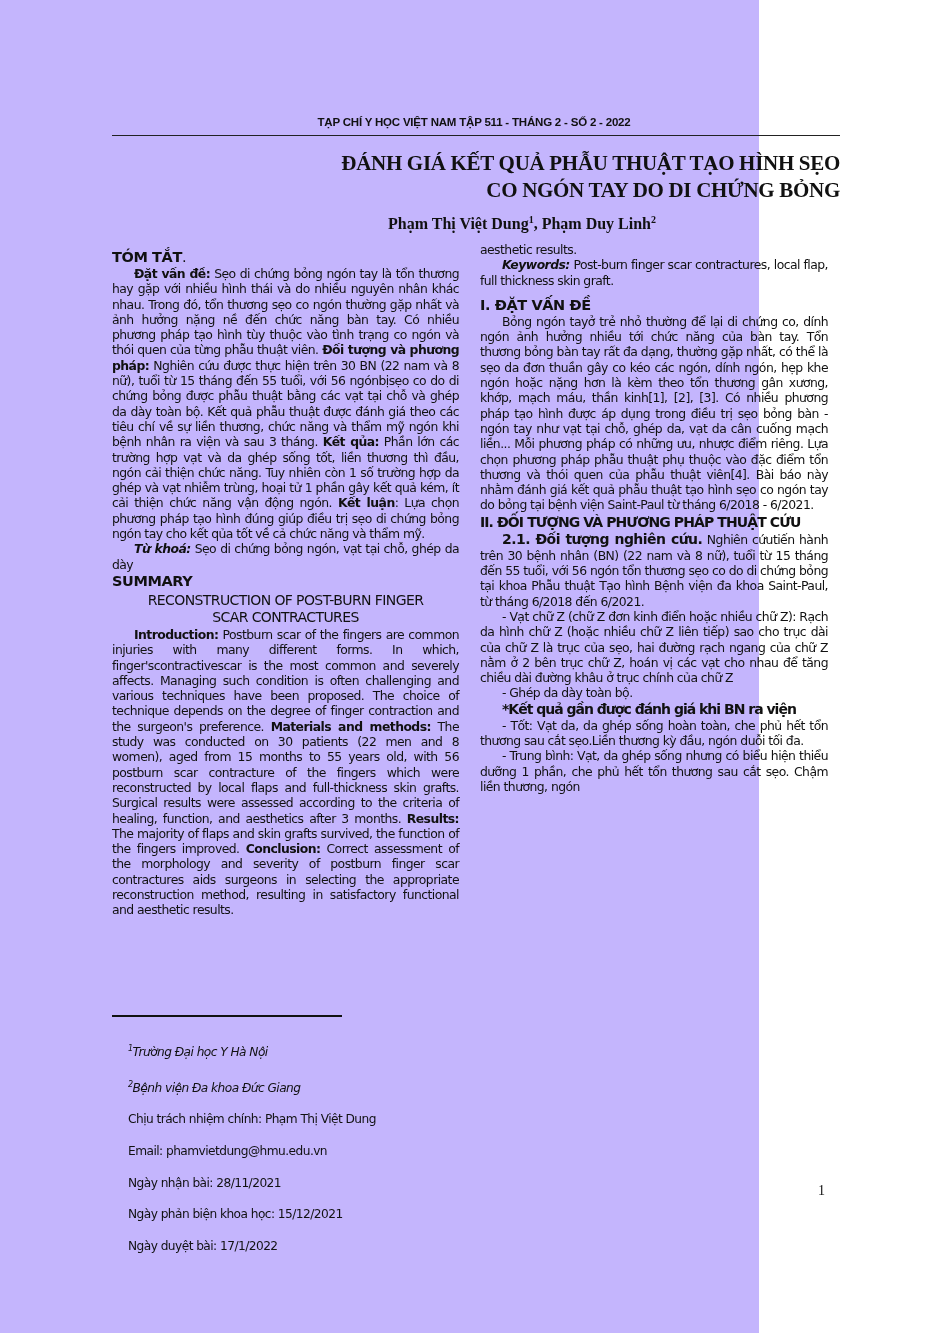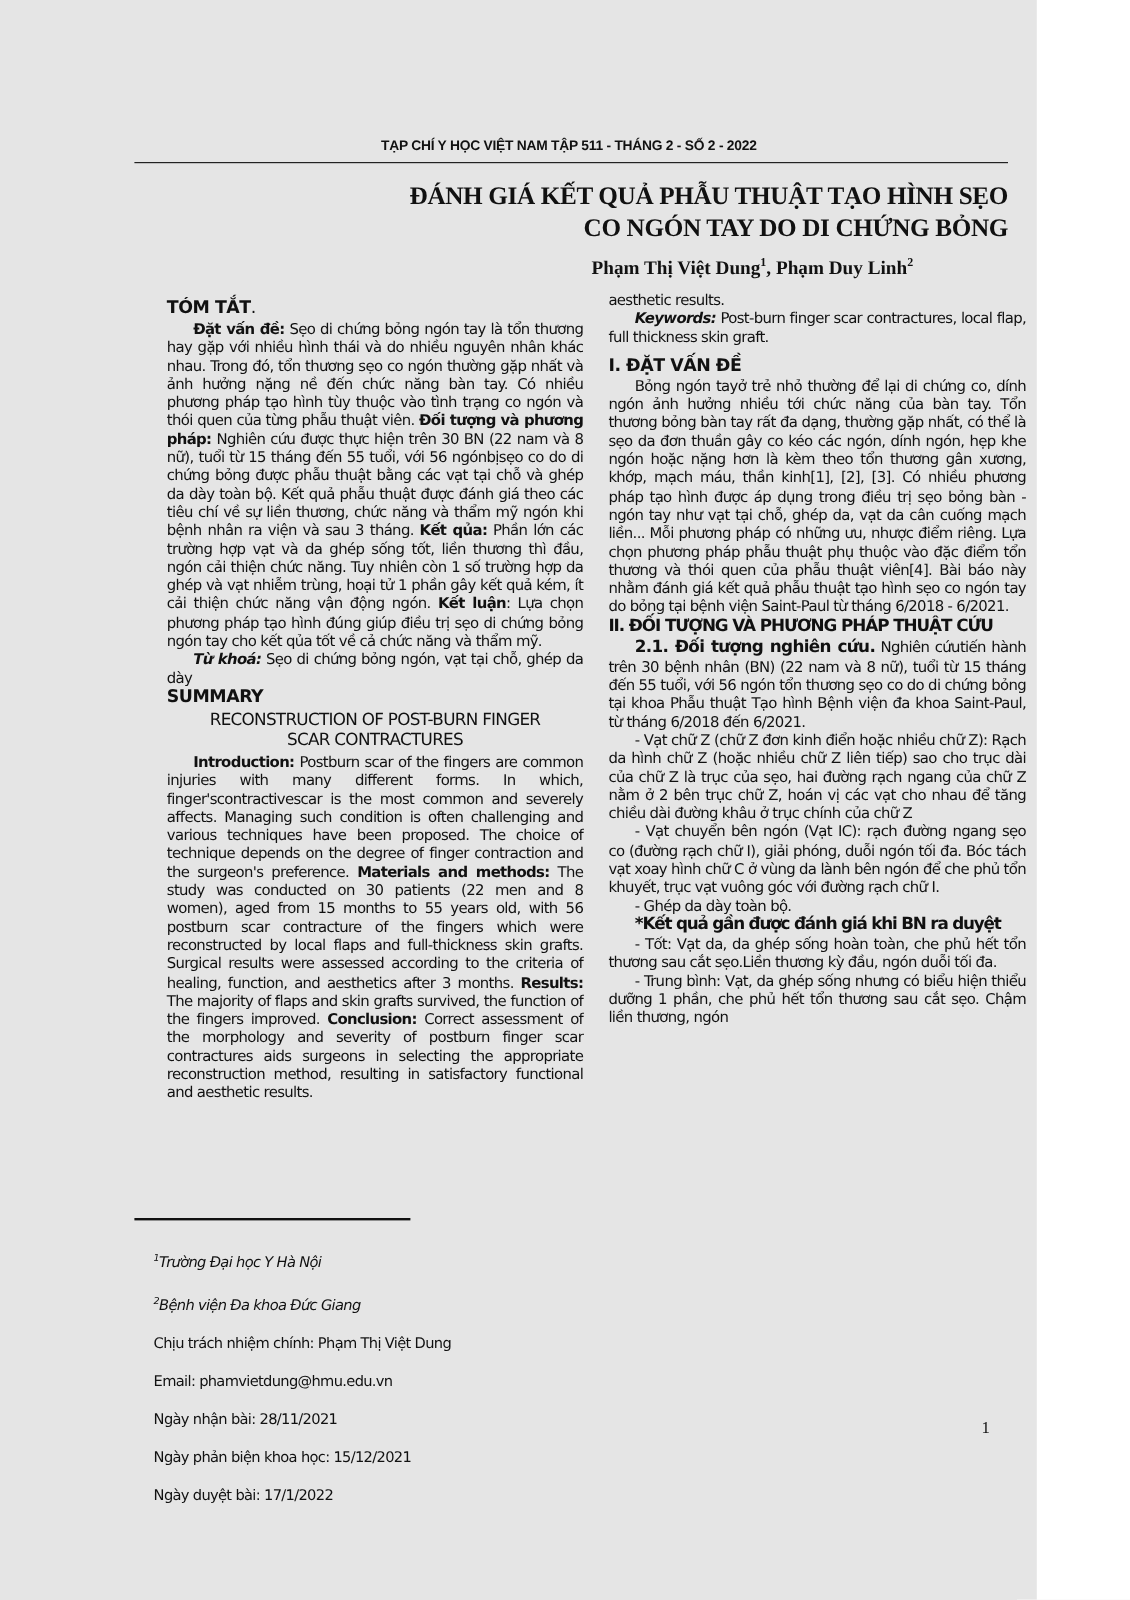--- a/index.html
+++ b/index.html
@@ -1,32 +1,32 @@
 <!DOCTYPE html>
 <html><head>
 <meta charset="utf-8">
 <style>
   html, body { margin: 0; padding: 0; background: #ffffff; }
   body { width: 942px; height: 1333px; position: relative; overflow: hidden; color: #111; }
-  .page { position: absolute; left: 0; top: 0; width: 864px; height: 1333px; background: #e5e5e5; }
+  .page { position: absolute; left: 0; top: 0; width: 759px; height: 1333px; background: #c4b5fd; }
   .running-head {
     position: absolute; left: 112px; top: 116px; width: 724px; text-align: center;
     font-family: "Liberation Sans", sans-serif; font-weight: bold; font-size: 11.5px; letter-spacing: -0.2px;
   }
   .head-rule { position: absolute; left: 112px; top: 135px; width: 728px; height: 1px; background: #222; }
   .title {
     position: absolute; left: 112px; top: 150px; width: 728px; text-align: right;
     font-family: "Liberation Serif", serif; font-weight: bold; font-size: 21px; line-height: 27px; letter-spacing: -0.3px;
   }
   .authors {
     position: absolute; right: 103px; top: 214px;
     font-family: "Liberation Serif", serif; font-weight: bold; font-size: 16px;
   }
   .authors sup { font-size: 10px; }
-  .col { position: absolute; font-family: "DejaVu Sans", sans-serif; font-size: 12.4px; line-height: 15.3px; text-align: justify; letter-spacing: -0.55px; margin-left: 27px; }
+  .col { position: absolute; font-family: "DejaVu Sans", sans-serif; font-size: 12.4px; line-height: 15.3px; text-align: justify; letter-spacing: -0.55px; }
   .col-left { left: 112px; top: 248px; width: 347px; }
   .col-right { left: 480px; top: 242px; width: 348px; }
   .col p { margin: 0; }
   .indent { text-indent: 22px; }
   .h1 { font-family: "DejaVu Sans", sans-serif; font-weight: bold; font-size: 14.5px; line-height: 18px; letter-spacing: -0.4px; margin: 0; }
   .h-summary { margin-top: 10px; }
   .en-title { text-align: center; font-size: 14px; line-height: 17px; margin: 2px 0 1px 0; letter-spacing: -0.6px; }
   .sec-head { margin-top: 9px; font-size: 14px; letter-spacing: -0.9px; }
   .sub-head-large { font-size: 14px; line-height: 17px; }
   .footnote-rule { position: absolute; left: 112px; top: 1015px; width: 230px; height: 2px; background: #111; }
@@ -80,23 +80,22 @@
     </p>
 
     <p class="h1" style="margin-top:8px">I. ĐẶT VẤN ĐỀ</p>
     <p class="indent">Bỏng ngón tayở trẻ nhỏ thường để lại di chứng co, dính ngón ảnh hưởng nhiều tới chức năng của bàn tay. Tổn thương bỏng bàn tay rất đa dạng, thường gặp nhất, có thể là sẹo da đơn thuần gây co kéo các ngón, dính ngón, hẹp khe ngón hoặc nặng hơn là kèm theo tổn thương gân xương, khớp, mạch máu, thần kinh[1], [2], [3]. Có nhiều phương pháp tạo hình được áp dụng trong điều trị sẹo bỏng bàn - ngón tay như vạt tại chỗ, ghép da, vạt da cân cuống mạch liền... Mỗi phương pháp có những ưu, nhược điểm riêng. Lựa chọn phương pháp phẫu thuật phụ thuộc vào đặc điểm tổn thương và thói quen của phẫu thuật viên[4]. Bài báo này nhằm đánh giá kết quả phẫu thuật tạo hình sẹo co ngón tay do bỏng tại bệnh viện Saint-Paul từ tháng 6/2018 - 6/2021.</p>
 
     <p class="h1 sec-head">II. ĐỐI TƯỢNG VÀ PHƯƠNG PHÁP THUẬT CỨU</p>
     <p class="indent">
       <b class="sub-head-large">2.1. Đối tượng nghiên cứu.</b><span> Nghiên cứutiến hành trên 30 bệnh nhân (BN) (22 nam và 8 nữ), tuổi từ 15 tháng đến 55 tuổi, với 56 ngón tổn thương sẹo co do di chứng bỏng tại khoa Phẫu thuật Tạo hình Bệnh viện đa khoa Saint-Paul, từ tháng 6/2018 đến 6/2021.</span>
     </p>
     <p class="indent">- Vạt chữ Z (chữ Z đơn kinh điển hoặc nhiều chữ Z): Rạch da hình chữ Z (hoặc nhiều chữ Z liên tiếp) sao cho trục dài của chữ Z là trục của sẹo, hai đường rạch ngang của chữ Z nằm ở 2 bên trục chữ Z, hoán vị các vạt cho nhau để tăng chiều dài đường khâu ở trục chính của chữ Z</p>
-    <p class="indent">- Vạt chuyển bên ngón (Vạt IC): rạch đường ngang sẹo co (đường rạch chữ I), giải phóng, duỗi ngón tối đa. Bóc tách vạt xoay hình chữ C ở vùng da lành bên ngón để che phủ tổn khuyết, trục vạt vuông góc với đường rạch chữ I.</p>
     <p class="indent">- Ghép da dày toàn bộ.</p>
-    <p class="indent sub-head-large" style="font-weight:bold;letter-spacing:-1px">*Kết quả gần được đánh giá khi BN ra duyệt</p>
+    <p class="indent sub-head-large" style="font-weight:bold;letter-spacing:-1px">*Kết quả gần được đánh giá khi BN ra viện</p>
     <p class="indent">- Tốt: Vạt da, da ghép sống hoàn toàn, che phủ hết tổn thương sau cắt sẹo.Liền thương kỳ đầu, ngón duỗi tối đa.</p>
     <p class="indent">- Trung bình: Vạt, da ghép sống nhưng có biểu hiện thiểu dưỡng 1 phần, che phủ hết tổn thương sau cắt sẹo. Chậm liền thương, ngón</p>
   </div>
 
   <div class="footnote-rule"></div>
   <div class="footnotes">
     <p><i><sup>1</sup><span>Trường Đại học Y Hà Nội</span></i></p>
     <p><i><sup>2</sup><span>Bệnh viện Đa khoa Đức Giang</span></i></p>
     <p>Chịu trách nhiệm chính: Phạm Thị Việt Dung</p>
     <p>Email: phamvietdung@hmu.edu.vn</p>

